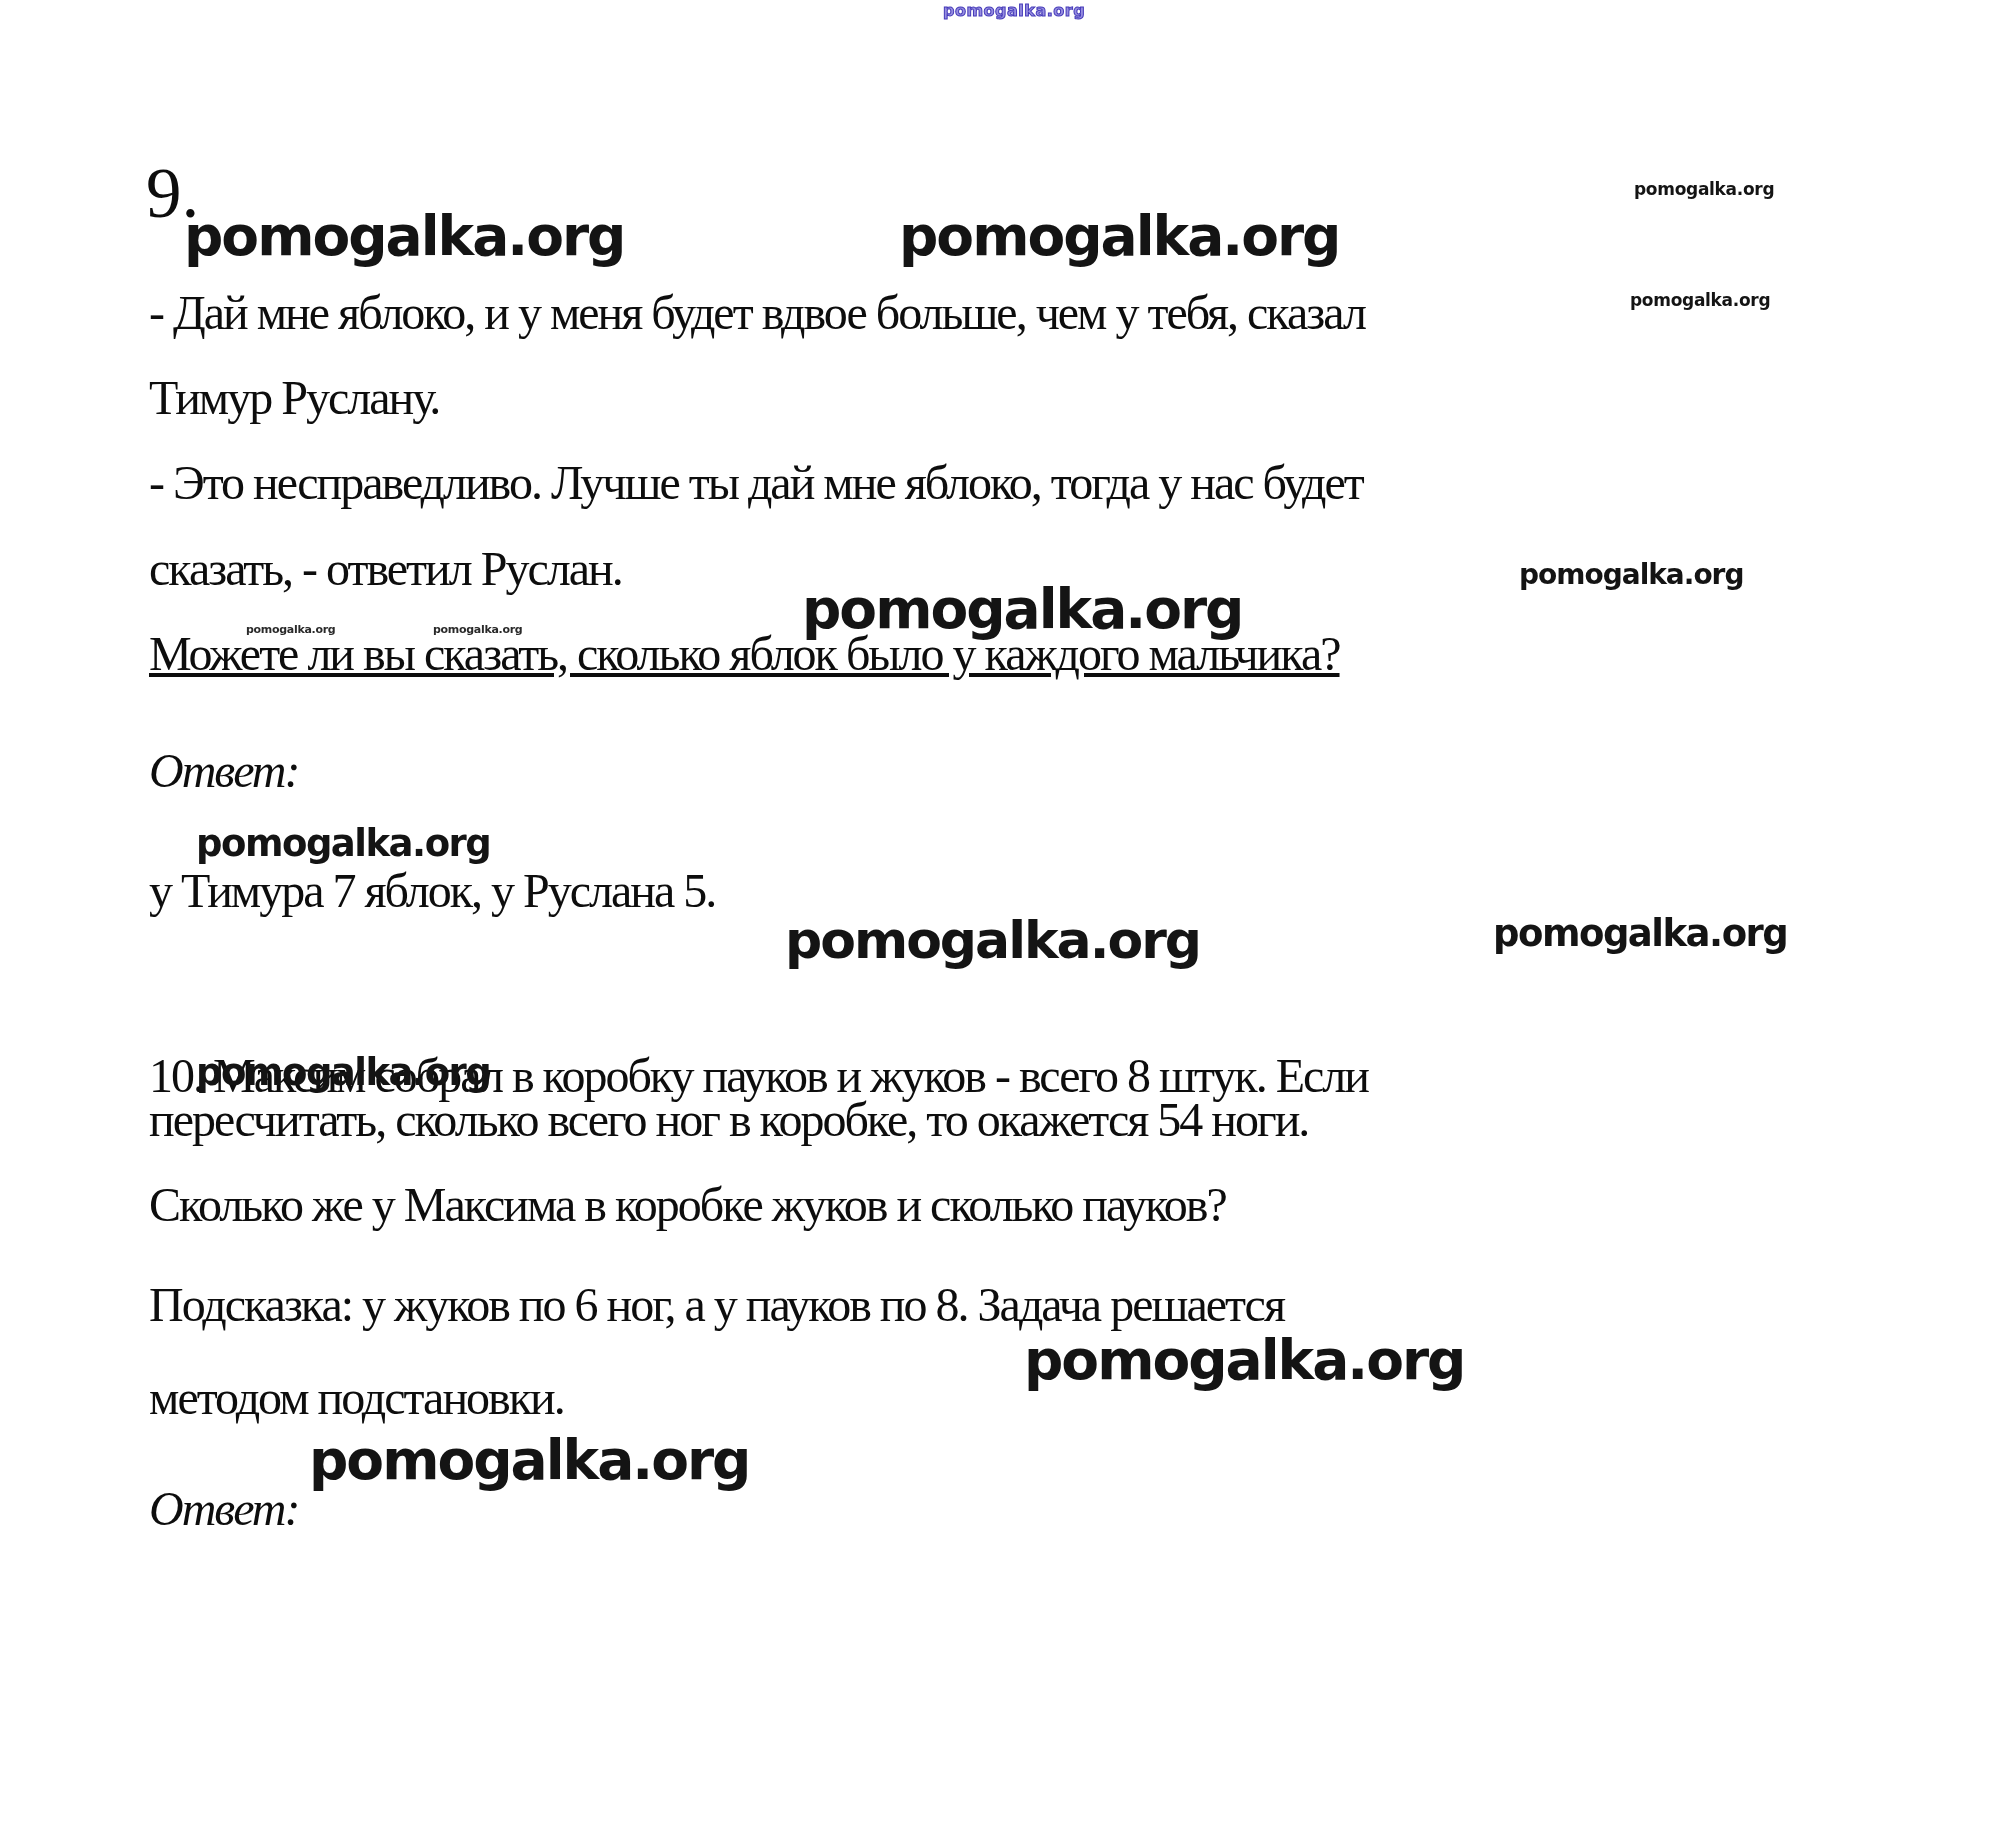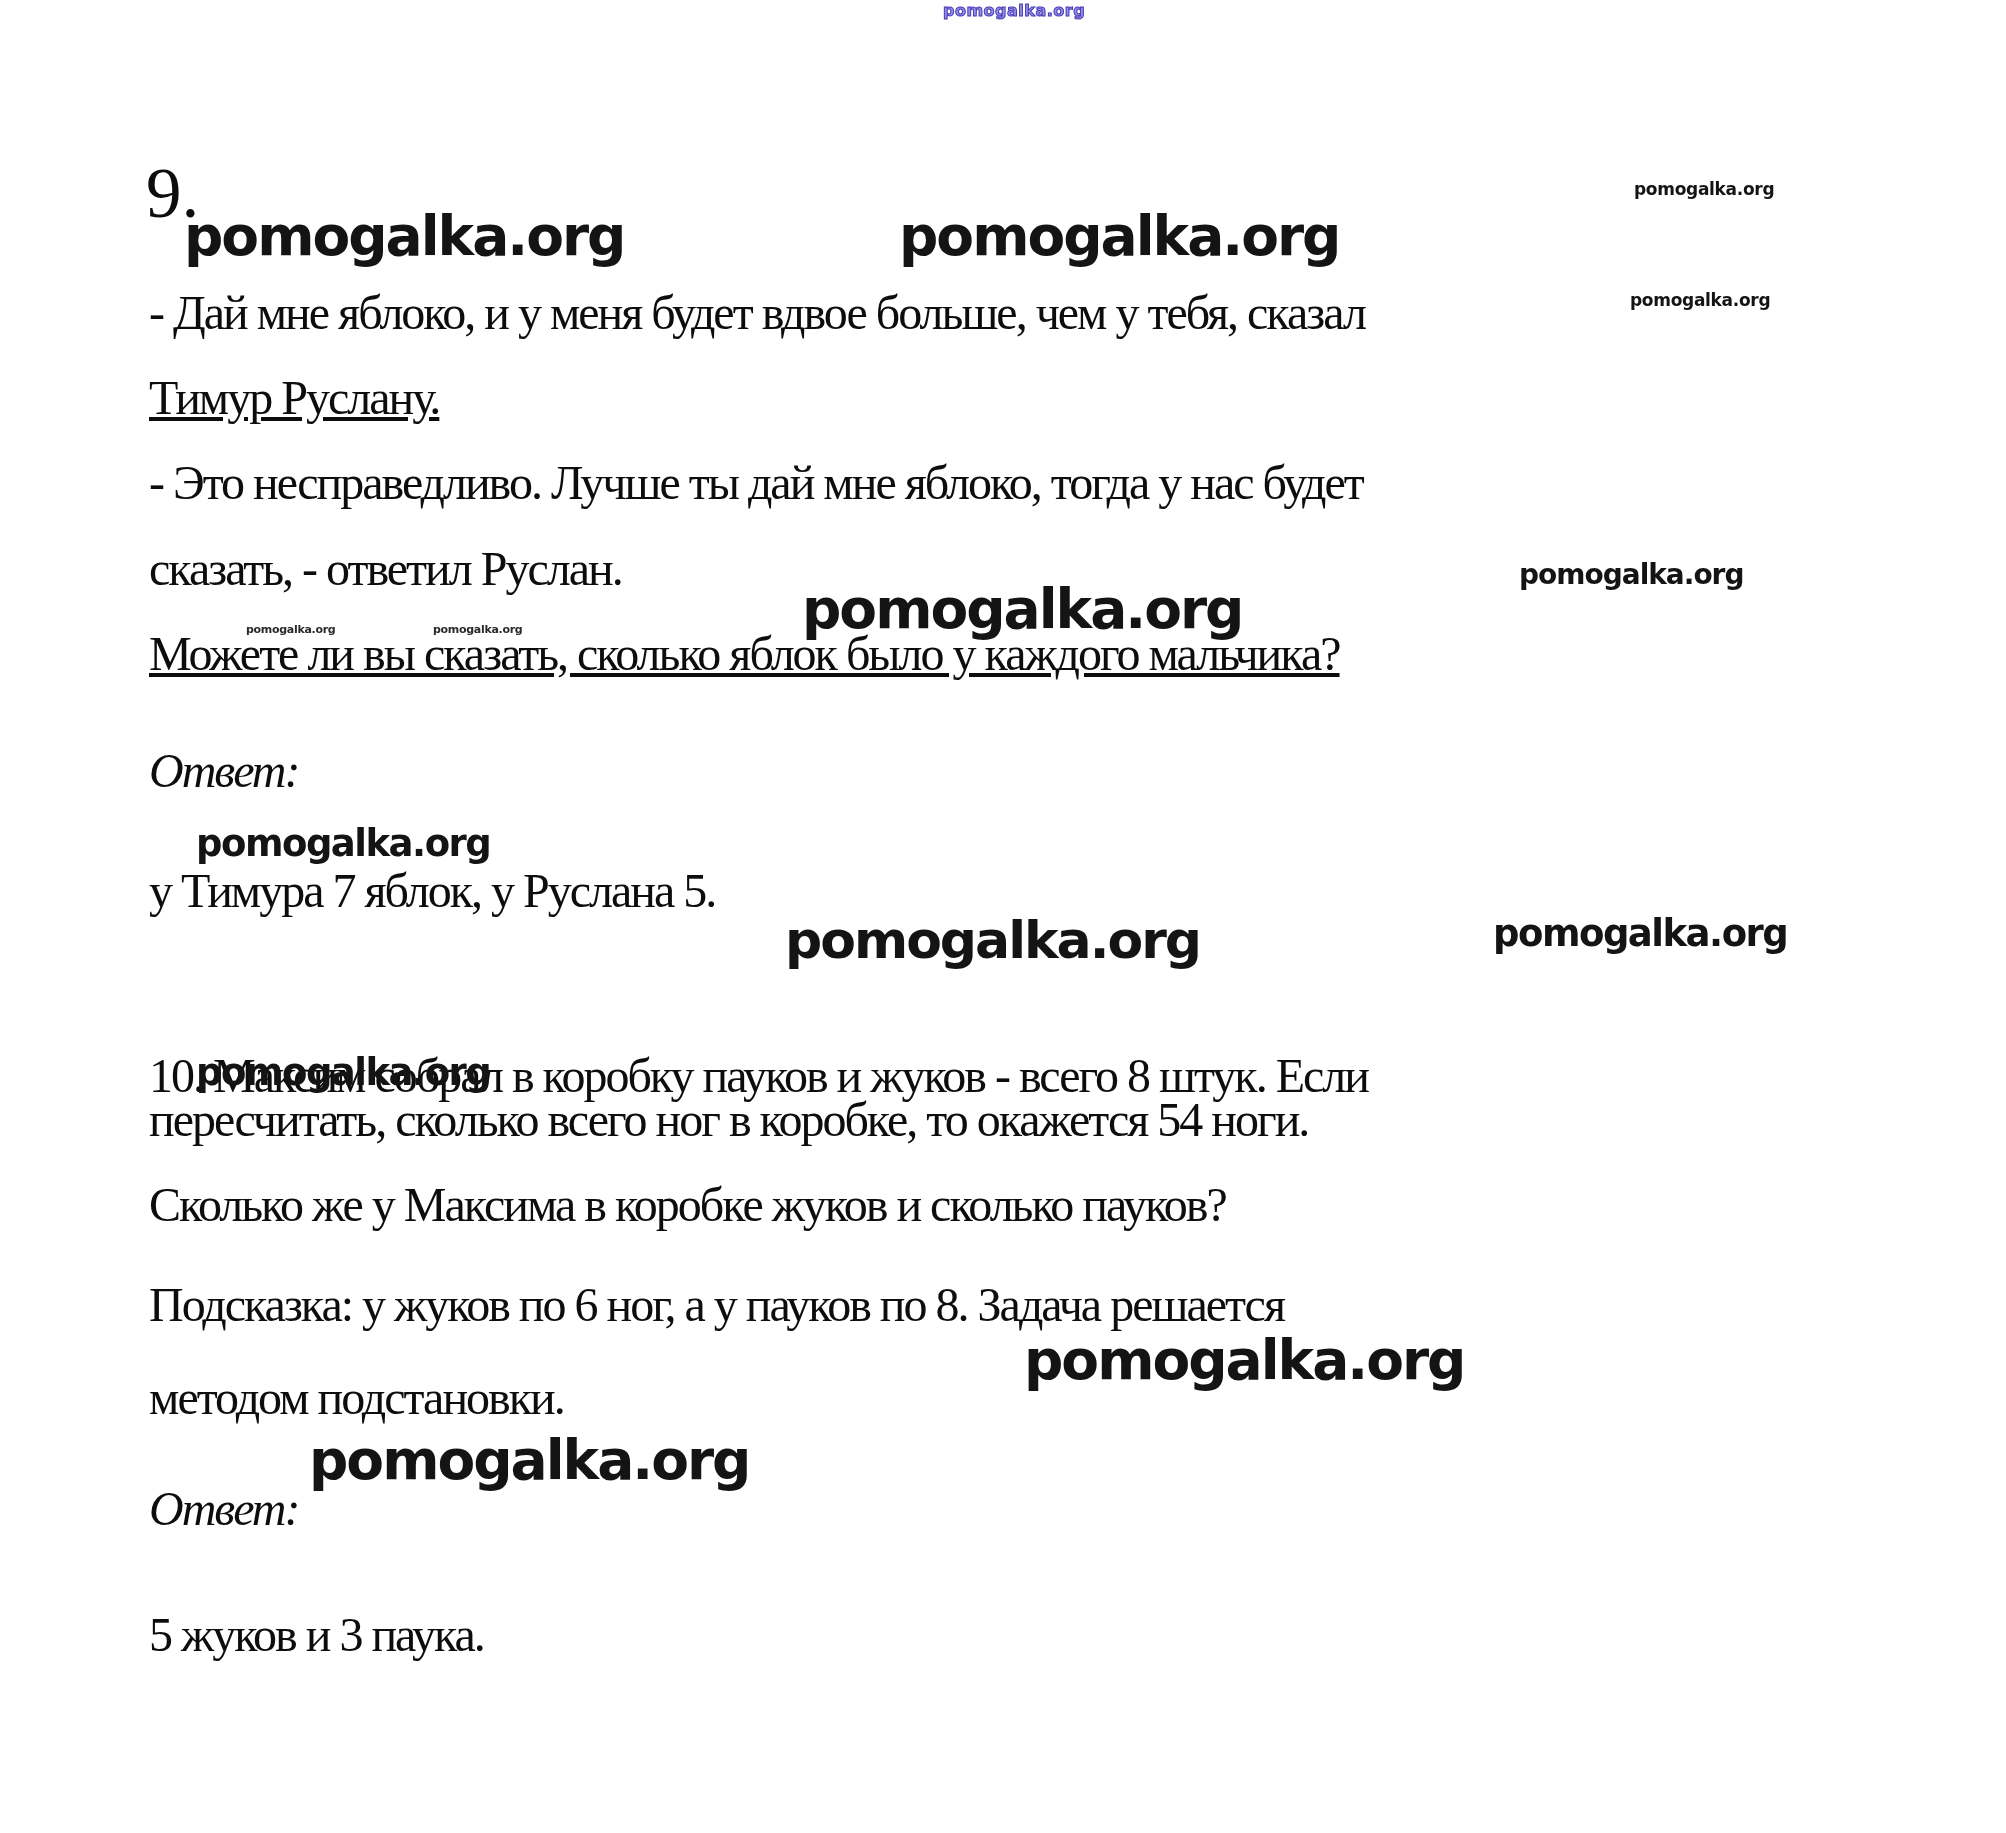--- a/index.html
+++ b/index.html
@@ -65,21 +65,21 @@
 
   <span class="problem-number" style="left:146px; top:158px;">9.</span>
 
   <span class="wm wm-xl" style="left:184px; top:209px;">pomogalka.org</span>
   <span class="wm wm-xl" style="left:899px; top:209px;">pomogalka.org</span>
 
   <span class="wm wm-xs" style="left:1634px; top:181px;">pomogalka.org</span>
   <span class="wm wm-xs" style="left:1630px; top:292px;">pomogalka.org</span>
 
   <div class="body-line" style="left:149px; top:289px;">- Дай мне яблоко, и у меня будет вдвое больше, чем у тебя, сказал</div>
-  <div class="body-line" style="left:149px; top:374px;text-decoration:underline;">Тимур Руслану.</div>
+  <div class="body-line" style="left:149px; top:374px;">Тимур Руслану.</div>
   <div class="body-line" style="left:149px; top:459px;">- Это несправедливо. Лучше ты дай мне яблоко, тогда у нас будет</div>
   <div class="body-line" style="left:149px; top:545px;">сказать, - ответил Руслан.</div>
 
   <span class="wm wm-xl" style="left:802px; top:582px;">pomogalka.org</span>
   <span class="wm wm-sm" style="left:1519px; top:561px;">pomogalka.org</span>
   <span class="wm wm-tiny" style="left:246px; top:624px;">pomogalka.org</span>
   <span class="wm wm-tiny" style="left:433px; top:624px;">pomogalka.org</span>
 
   <div class="body-line" style="left:149px; top:630px;text-decoration:underline;">Можете ли вы сказать, сколько яблок было у каждого мальчика?</div>
 
@@ -94,16 +94,15 @@
   <span class="wm wm-md" style="left:196px; top:1054px;">pomogalka.org</span>
   <div class="body-line" style="left:149px; top:1096px;">пересчитать, сколько всего ног в коробке, то окажется 54 ноги.</div>
   <div class="body-line" style="left:149px; top:1181px;">Сколько же у Максима в коробке жуков и сколько пауков?</div>
 
   <div class="body-line" style="left:149px; top:1281px;">Подсказка: у жуков по 6 ног, а у пауков по 8. Задача решается</div>
   <span class="wm wm-xl" style="left:1024px; top:1333px;">pomogalka.org</span>
   <div class="body-line" style="left:149px; top:1374px;">методом подстановки.</div>
   <span class="wm wm-xl" style="left:309px; top:1433px;">pomogalka.org</span>
 
   <div class="body-line answer-label" style="left:149px; top:1485px;">Ответ:</div>
-  <div class="body-line" style="left:149px; top:1611px;">5 жуков и 3 паука.</div>
 
 </div>
 
 
 </body></html>

